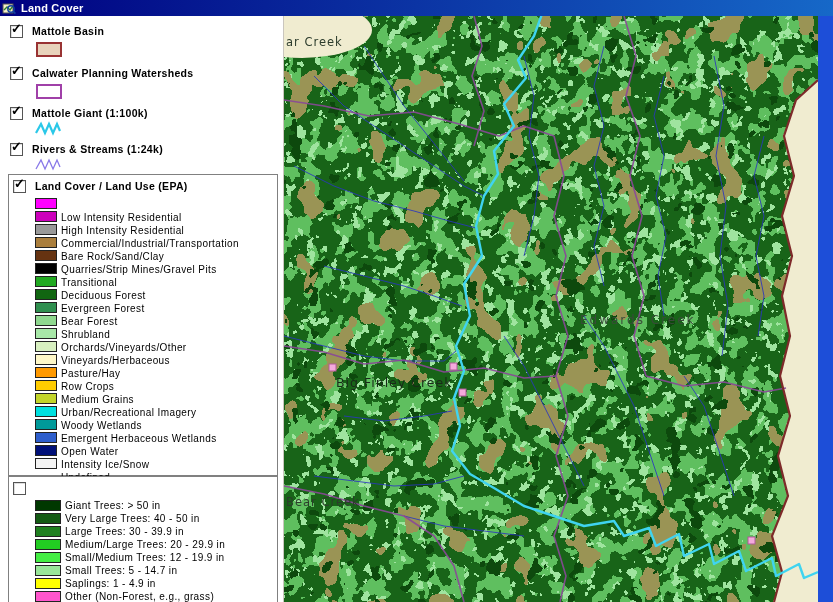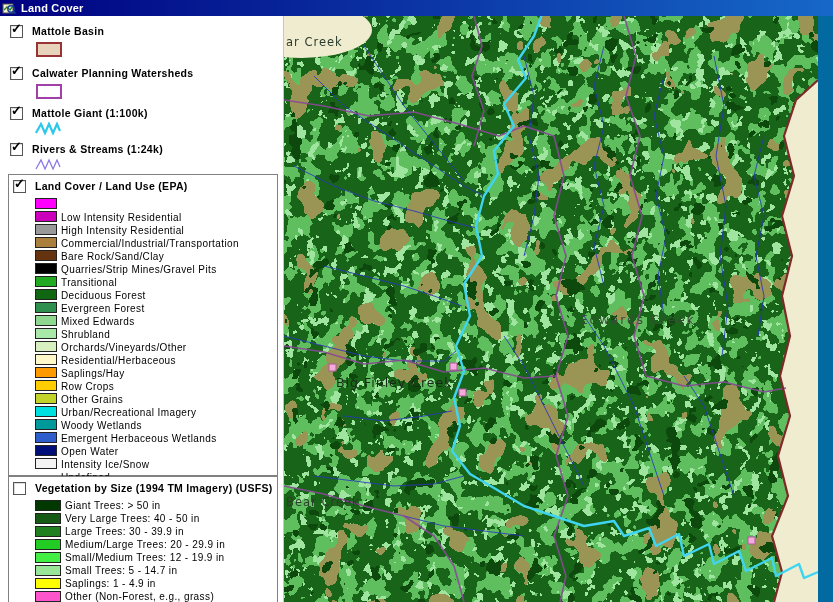--- a/index.html
+++ b/index.html
@@ -1,16 +1,16 @@
 <!DOCTYPE html>
 <html><head>
 <meta charset="utf-8">
 <style>
   html,body{margin:0;padding:0;background:#D4D0C8;}
-  #root{position:relative;width:833px;height:602px;overflow:hidden;background:#0369a1;
+  #root{position:relative;width:833px;height:602px;overflow:hidden;background:#1d4ed8;
         font-family:"Liberation Sans",sans-serif;}
   
   #titlebar{position:absolute;left:0;top:0;width:833px;height:16px;
     background:linear-gradient(to right,#000080,#1668C8);display:flex;align-items:center;}
   #winicon{width:14px;height:13px;margin-left:2px;display:inline-block;}
   #wintitle{color:#fff;font-size:11px;font-weight:bold;margin-left:5px;letter-spacing:.2px;}
   
   #panel{position:absolute;left:0;top:16px;width:283px;height:586px;background:#fff;overflow:hidden;}
   .layerrow{position:absolute;left:10px;height:14px;display:flex;align-items:center;}
   .cb{width:11px;height:11px;background:#fff;border:1px solid #555;display:inline-block;
@@ -126,45 +126,45 @@
       <div class="item" style="top:100px">
           <span class="sw" style="background-color: rgb(34, 170, 34);"></span>
           <span class="ltxt">Deciduous Forest</span>
         </div>
       <div class="item" style="top:113px">
           <span class="sw" style="background-color: rgb(17, 102, 17);"></span>
           <span class="ltxt">Evergreen Forest</span>
         </div>
       <div class="item" style="top:126px">
           <span class="sw" style="background-color: rgb(47, 143, 79);"></span>
-          <span class="ltxt">Mixed Edwards</span>
+          <span class="ltxt">Bear Forest</span>
         </div>
       <div class="item" style="top:139px">
           <span class="sw" style="background-color: rgb(143, 216, 143);"></span>
           <span class="ltxt">Shrubland</span>
         </div>
       <div class="item" style="top:152px">
           <span class="sw" style="background-color: rgb(168, 232, 168);"></span>
           <span class="ltxt">Orchards/Vineyards/Other</span>
         </div>
       <div class="item" style="top:165px">
           <span class="sw" style="background-color: rgb(216, 240, 192);"></span>
-          <span class="ltxt">Residential/Herbaceous</span>
+          <span class="ltxt">Vineyards/Herbaceous</span>
         </div>
       <div class="item" style="top:178px">
           <span class="sw" style="background-color: rgb(255, 248, 200);"></span>
-          <span class="ltxt">Saplings/Hay</span>
+          <span class="ltxt">Pasture/Hay</span>
         </div>
       <div class="item" style="top:191px">
           <span class="sw" style="background-color: rgb(255, 153, 0);"></span>
           <span class="ltxt">Row Crops</span>
         </div>
       <div class="item" style="top:204px">
           <span class="sw" style="background-color: rgb(255, 204, 0);"></span>
-          <span class="ltxt">Other Grains</span>
+          <span class="ltxt">Medium Grains</span>
         </div>
       <div class="item" style="top:217px">
           <span class="sw" style="background-color: rgb(194, 212, 42);"></span>
           <span class="ltxt">Urban/Recreational Imagery</span>
         </div>
       <div class="item" style="top:230px">
           <span class="sw" style="background-color: rgb(0, 224, 224);"></span>
           <span class="ltxt">Woody Wetlands</span>
         </div>
       <div class="item" style="top:243px">
@@ -183,21 +183,20 @@
           <span class="sw" style="background-color: rgb(244, 244, 244);"></span>
           <span class="ltxt">Undefined</span>
         </div>
     </div>
 
     <div class="group" style="top:460px;height:130px">
       <div class="layerrow" style="top:4px;left:4px">
         <span class="cb">
             <span class="chk"></span>
           </span>
-        <span class="lname">Vegetation by Size (1994 TM Imagery) (USFS)</span>
       </div>
       <div class="item" style="top:22px">
           <span class="swv" style="background-color: rgb(0, 56, 0);"></span>
           <span class="ltxtv">Giant Trees: &gt; 50 in</span>
         </div>
       <div class="item" style="top:35px">
           <span class="swv" style="background-color: rgb(20, 90, 20);"></span>
           <span class="ltxtv">Very Large Trees: 40 - 50 in</span>
         </div>
       <div class="item" style="top:48px">

